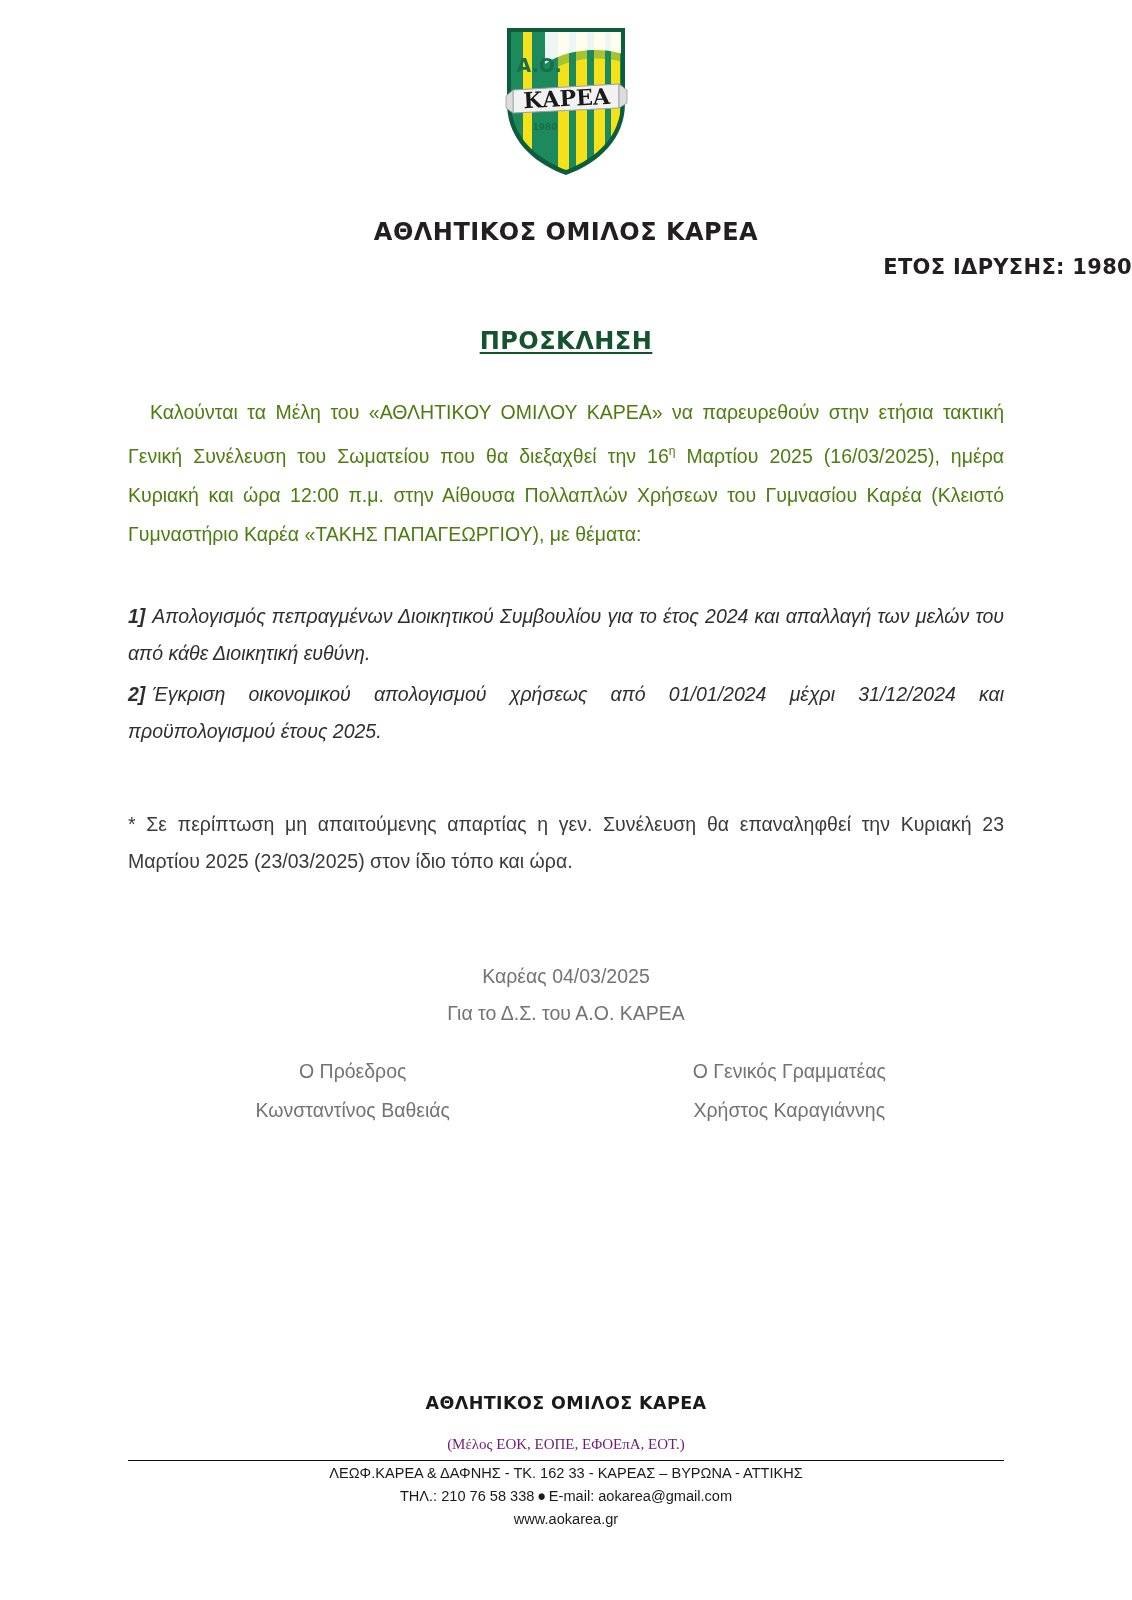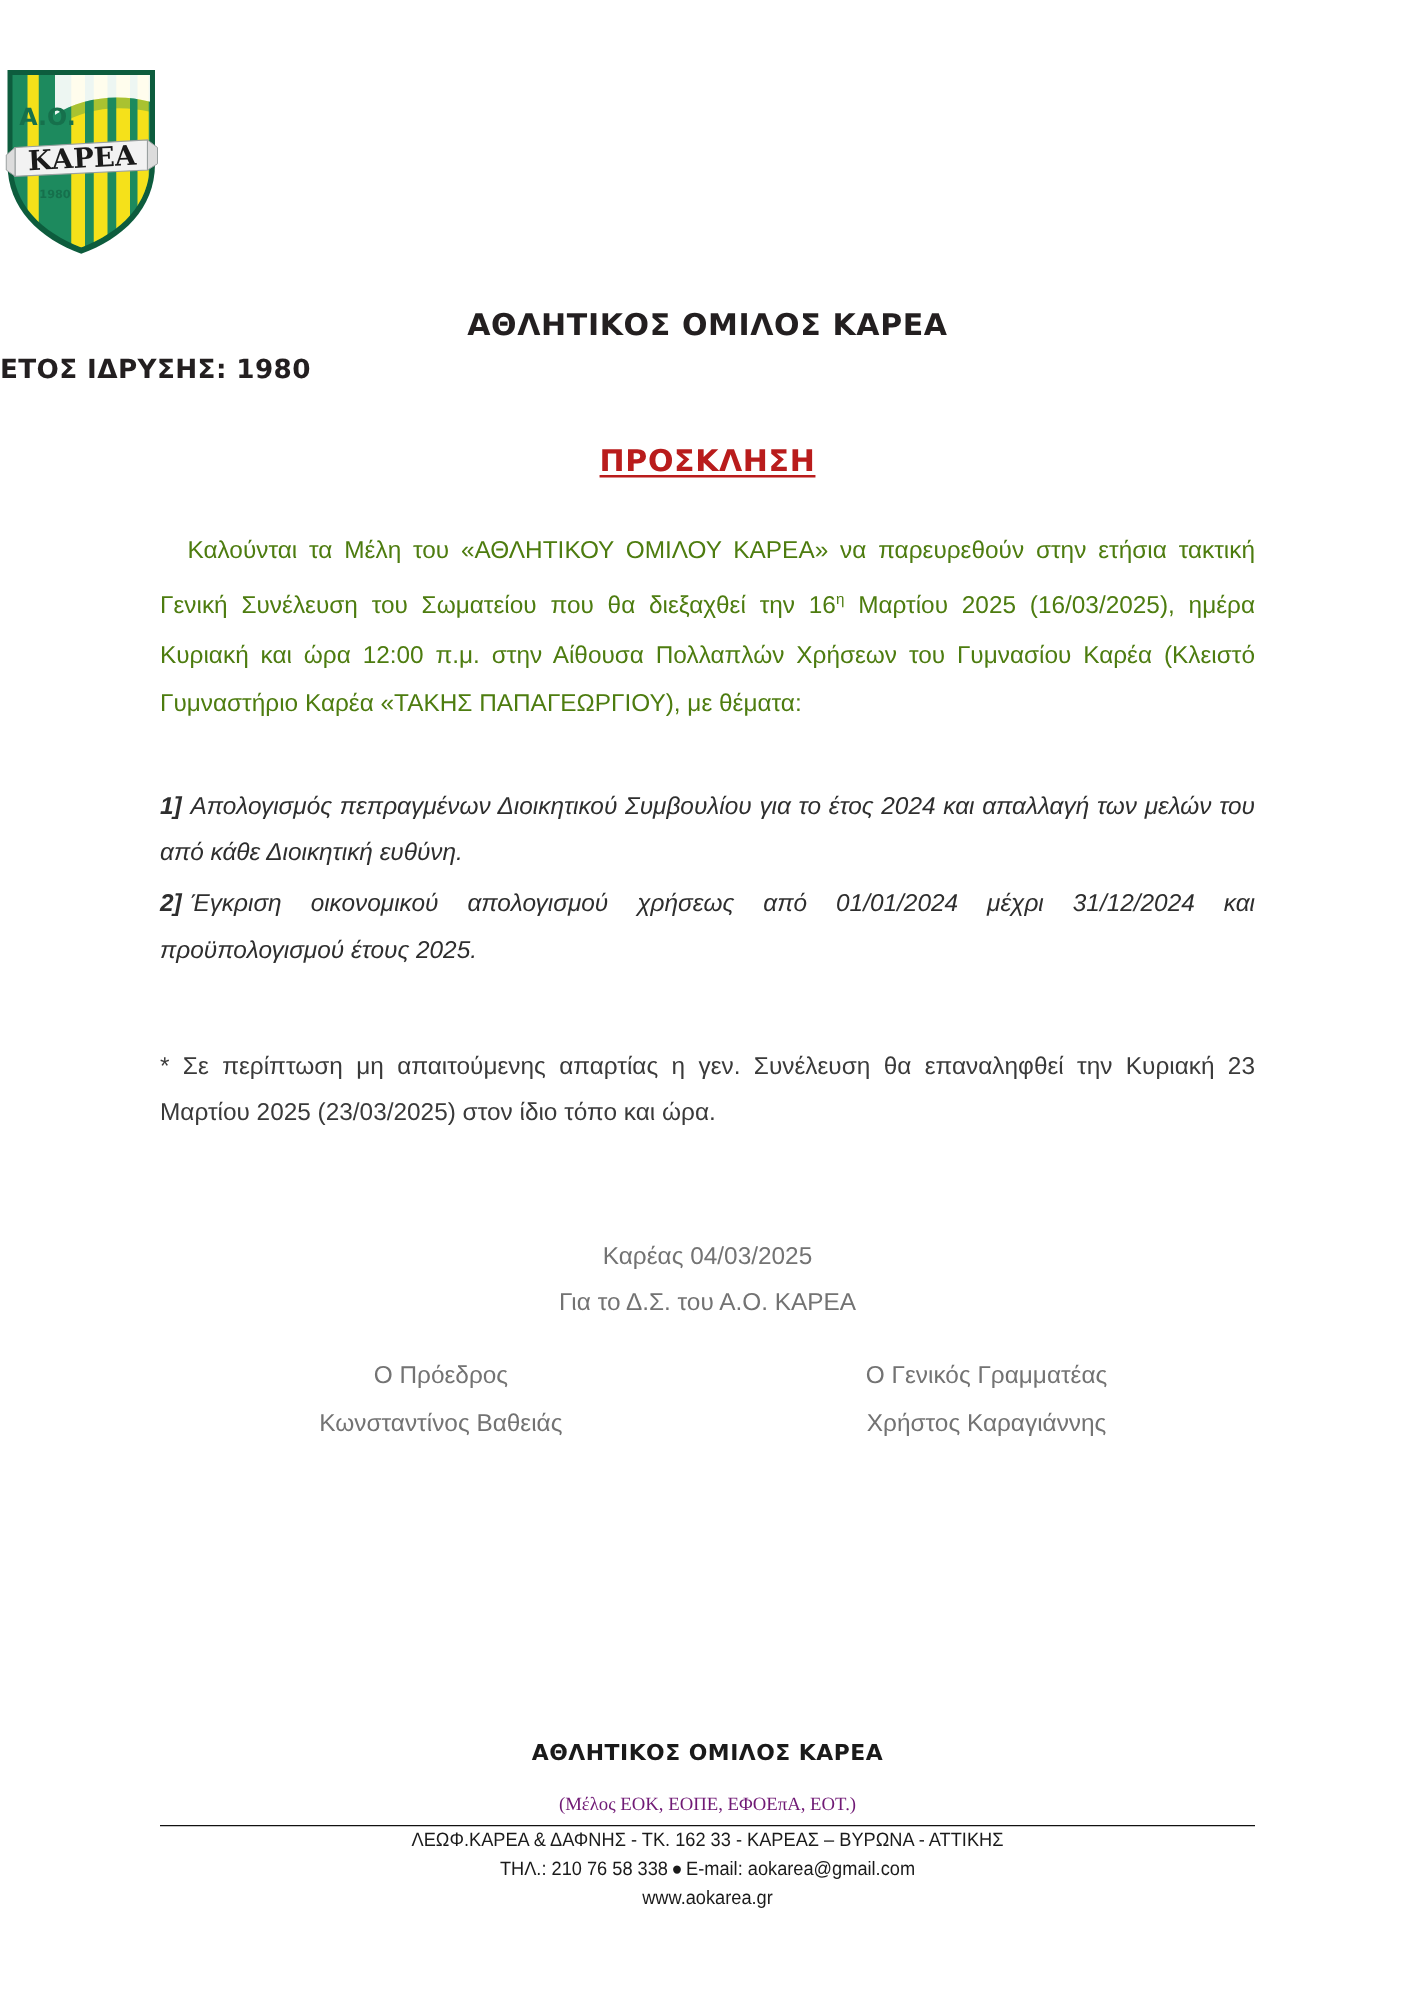--- a/index.html
+++ b/index.html
@@ -19,58 +19,58 @@
     width: 1132px;
     height: 1600px;
     position: relative;
     box-sizing: border-box;
   }
 
   
   .logo-wrap {
     width: 100%;
     display: flex;
-    justify-content: flex-start;
-    padding-top: 52px;
+    justify-content: center;
+    padding-top: 24px;
   }
   .crest {
     width: 130px;
     height: 152px;
     position: relative;
   }
 
   
   .club-name {
     text-align: center;
     font-family: "DejaVu Sans", sans-serif;
     font-weight: bold;
     font-size: 24px;
     letter-spacing: 0.5px;
     margin-top: 42px;
     color: #231f20;
   }
   .founded {
-    text-align: left;
+    text-align: right;
     font-family: "DejaVu Sans", sans-serif;
     font-weight: bold;
     font-size: 21px;
     letter-spacing: 0.3px;
     margin-top: 9px;
     color: #231f20;
   }
   .doc-title {
     text-align: center;
     font-family: "DejaVu Sans", sans-serif;
     font-weight: bold;
     font-size: 24px;
     letter-spacing: 0.5px;
     margin-top: 48px;
     text-decoration: underline;
     text-underline-offset: 3px;
-    color: #b91c1c;
+    color: #14532d;
   }
 
   
   .content {
     margin: 0 128px 0 128px;
   }
   .intro {
     margin-top: 38px;
     font-family: "Liberation Sans", sans-serif;
     font-size: 19.5px;

